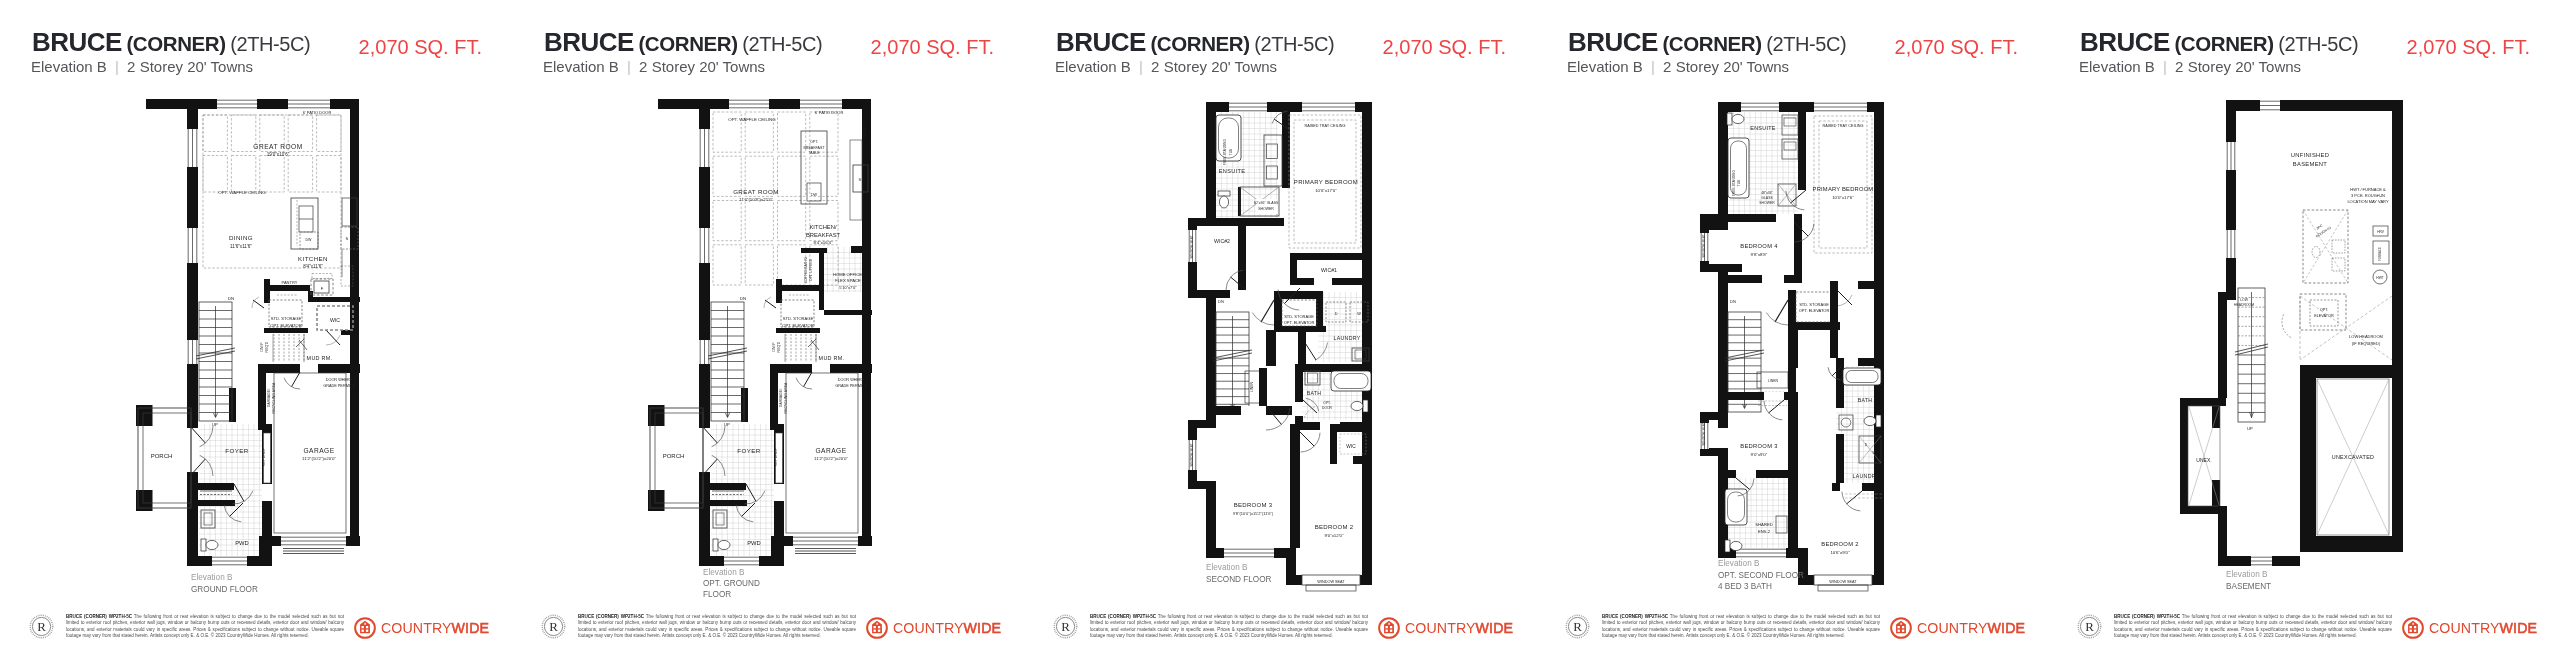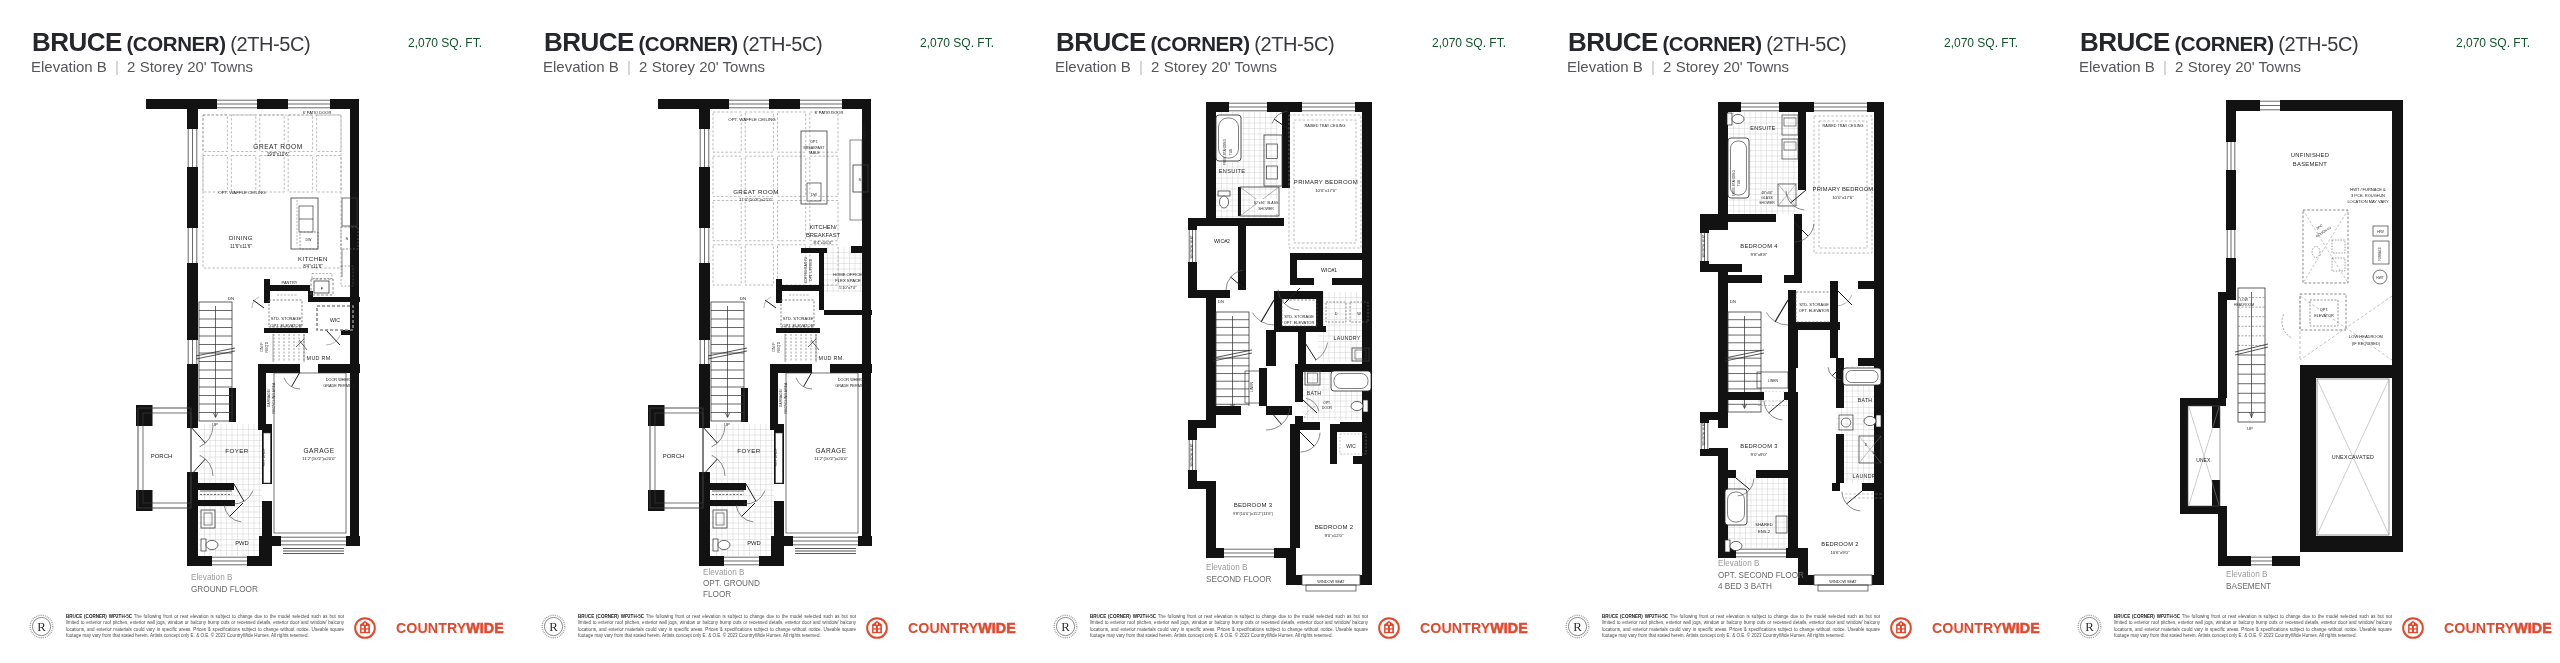--- a/index.html
+++ b/index.html
@@ -3,29 +3,29 @@
 <style>
 html,body{margin:0;padding:0;background:#fff;width:2560px;height:663px;overflow:hidden}
 *{box-sizing:border-box}
 body{font-family:"Liberation Sans",sans-serif;position:relative}
 .panel{position:absolute;top:0;width:512px;height:536px}
 .plan{position:absolute;left:0;top:0}
 .h1{position:absolute;left:32px;top:26.5px;white-space:nowrap;color:#26272c}
 .b1{font-size:26px;font-weight:bold;letter-spacing:-0.5px}
 .b2{font-size:20.5px;font-weight:bold;letter-spacing:-0.4px}
 .b3{font-size:20px;font-weight:normal;color:#393a3f;letter-spacing:-0.4px}
-.sqft{position:absolute;right:30px;top:35.5px;font-size:12px;color:#14532d;letter-spacing:0}
+.sqft{position:absolute;right:30px;top:35.5px;font-size:20px;color:#ef4444;letter-spacing:0}
 .h2{position:absolute;left:31px;top:58px;font-size:15px;color:#55565a}
 .sep{color:#c3c3c5;padding:0 4px}
 .rlogo{position:absolute;left:29px;top:613.5px}
 .disc{position:absolute;left:66px;top:614px;width:278px;font-size:4.55px;line-height:6.35px;color:#4c4c4e;text-align:justify}
 .disc b{color:#222}
 .cw{position:absolute;left:354px;top:617px;white-space:nowrap}
 .cwicon{vertical-align:middle}
-.cwt{font-size:14.2px;font-weight:bold;color:#e2482e;letter-spacing:0.1px;margin-left:20px;vertical-align:middle}
+.cwt{font-size:14.2px;font-weight:normal;color:#e2482e;letter-spacing:0.1px;margin-left:5px;vertical-align:middle}
 .cww{-webkit-text-stroke:0.55px #e2482e}
 </style></head>
 <body>
 <div class="panel" style="left:0px">
 
     <div class="h1"><span class="b1">BRUCE</span> <span class="b2">(CORNER)</span> <span class="b3">(2TH-5C)</span></div>
     <div class="sqft">2,070 SQ. FT.</div>
     <div class="h2">Elevation B <span class="sep">|</span> 2 Storey 20' Towns</div>
   <svg class="plan" width="512" height="663" viewBox="0 0 512 663" font-family="Liberation Sans, sans-serif">
       <rect x="199" y="424" width="63" height="132" fill="#fff"></rect>

